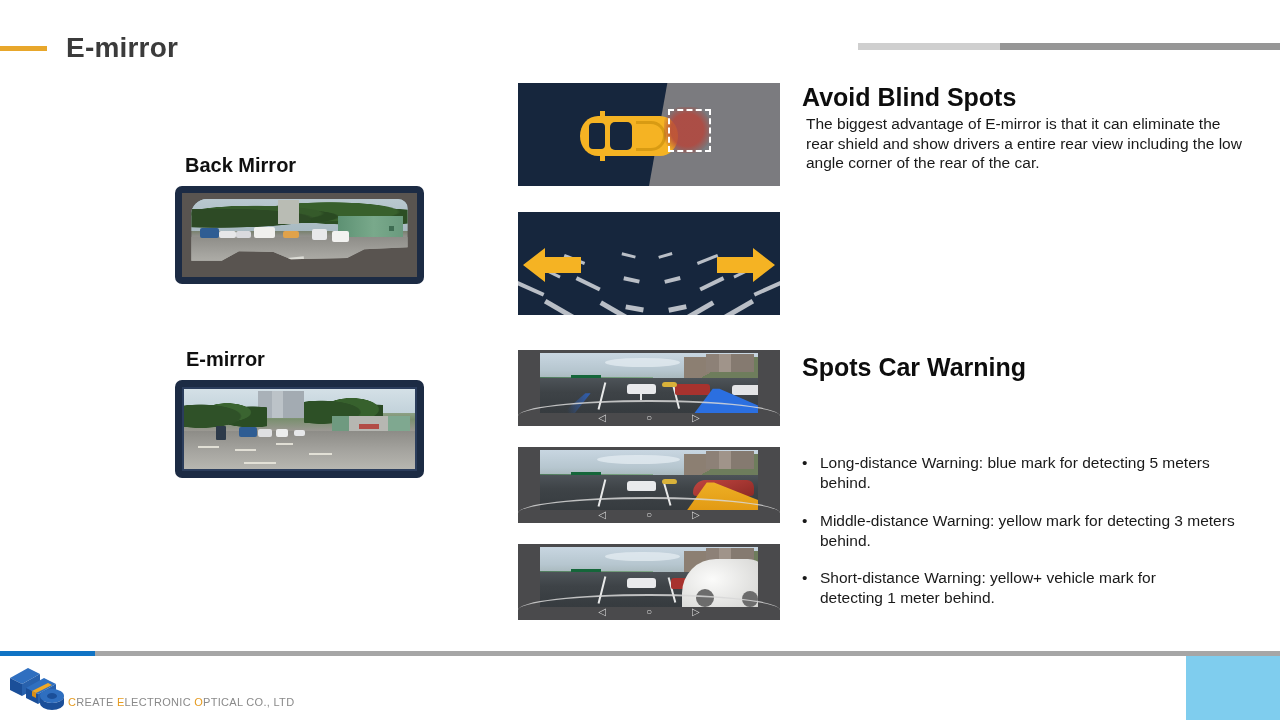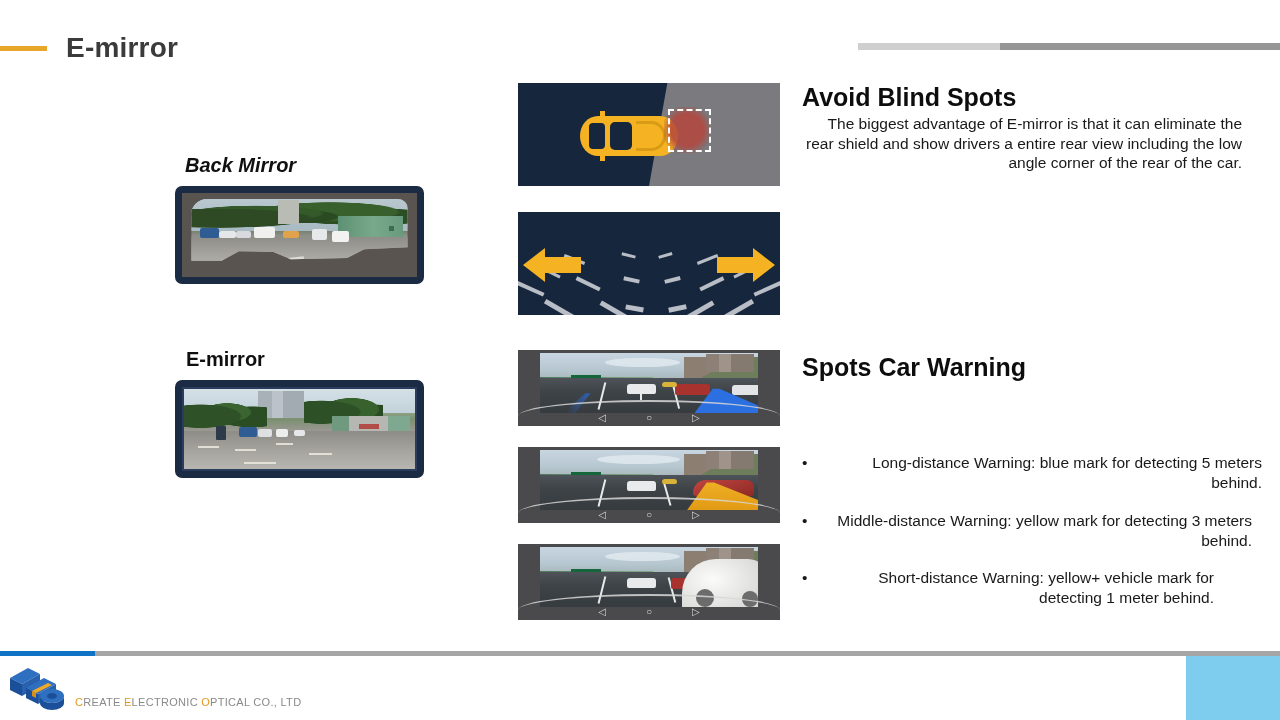--- a/index.html
+++ b/index.html
@@ -2,21 +2,21 @@
 <html><head>
 <meta charset="utf-8">
 <style>
   * { box-sizing: border-box; margin: 0; padding: 0; }
   html, body {
     width: 1280px; height: 720px;
     background: #ffffff;
     font-family: "Liberation Sans", sans-serif;
     overflow: hidden;
   }
-  .slide { position: relative; width: 1280px; height: 720px; background:#fff;text-align:right; }
+  .slide { position: relative; width: 1280px; height: 720px; background:#fff; }
 
   
   .accent-bar { position:absolute; left:0; top:46px; width:47px; height:5px; background:#e8a72b; }
   .page-title { position:absolute; left:66px; top:32px; font-size:28px; font-weight:bold;
                 color:#3b3b3b; letter-spacing:.2px; }
   .hdr-bar-light { position:absolute; left:858px; top:43px; width:142px; height:7px; background:#cfcfcf; }
   .hdr-bar-dark  { position:absolute; left:1000px; top:43px; width:280px; height:7px; background:#969696; }
 
   
   .mirror-label { position:absolute; font-size:20px; font-weight:bold; color:#101010; }
@@ -176,34 +176,34 @@
   .bullet .dot { position:absolute; left:0; top:0; }
   .bullet .txt { display:block; margin-left:18px; }
 
   
   .ftr-rule-blue { position:absolute; left:0; top:651px; width:95px; height:5px; background:#1073c4; }
   .ftr-rule-gray { position:absolute; left:95px; top:651px; width:1185px; height:5px; background:#a6a6a6; }
   .ftr-blue-block { position:absolute; left:1186px; top:656px; width:94px; height:64px; background:#7fcdee; }
   .logo { position:absolute; left:6px; top:662px; width:62px; height:54px; }
   .ftr-cn { position:absolute; left:72px; top:674px; font-size:19px; color:#4a4a4a;
             font-family:"DejaVu Sans", sans-serif; letter-spacing:1px; }
-  .ftr-en { position:absolute; left:75px; top:696px; font-size:11px; color:#8a8a8a; letter-spacing:.3px; }
+  .ftr-en { position:absolute; left:68px; top:696px; font-size:11px; color:#8a8a8a; letter-spacing:.3px; }
   .ftr-en b { color:#e59a1f; font-weight:normal; }
 </style>
 </head>
 <body>
 
 <div class="slide">
 
   <div class="accent-bar"></div>
   <div class="page-title">E-mirror</div>
   <div class="hdr-bar-light"></div>
   <div class="hdr-bar-dark"></div>
 
-  <div class="mirror-label" style="left:185px; top:154px;font-style:italic;">Back Mirror</div>
+  <div class="mirror-label" style="left:185px; top:154px;">Back Mirror</div>
 
   <div class="mirror-frame back">
     <div class="mirror-inner">
       <div class="bm-photo">
         <div class="bm-view">
           <div class="bm-trees"></div>
           <div class="bm-bldg"></div>
           <div class="bm-green-wall"></div>
           <div class="bm-road"></div>
           <div class="bm-lane"></div>

